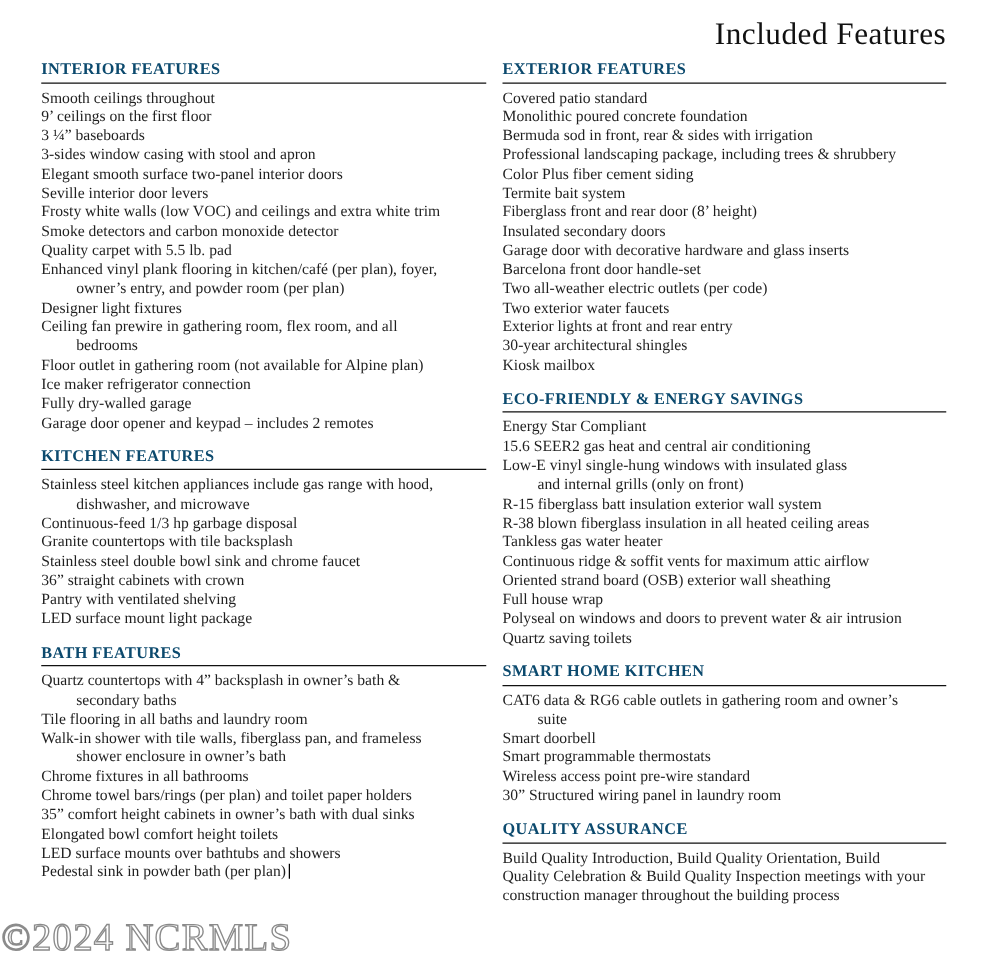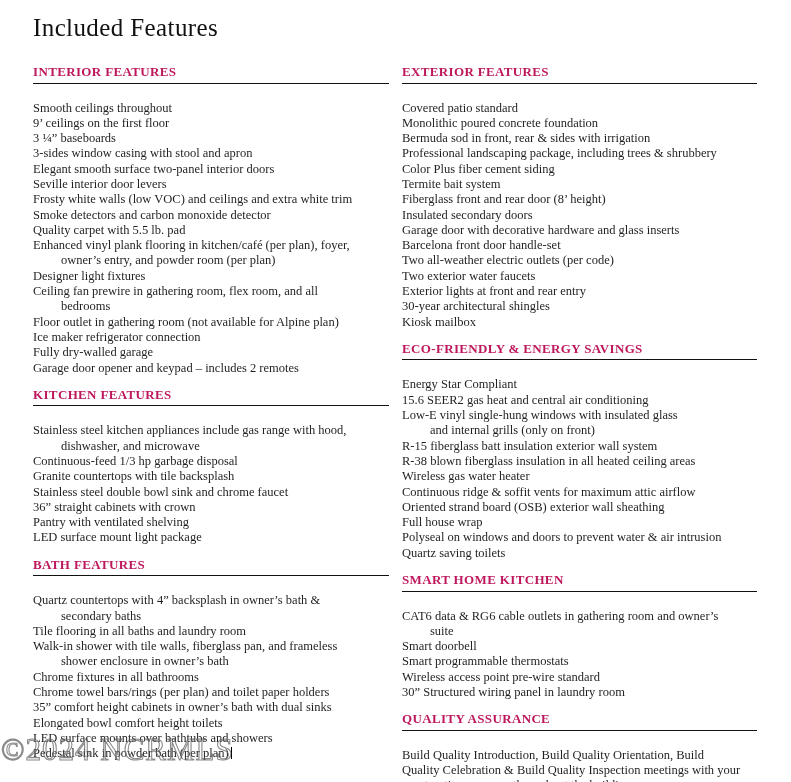--- a/index.html
+++ b/index.html
@@ -6,41 +6,41 @@
   html,body { width:791px; height:782px; }
   body {
     background:#ffffff;
     font-family:"Liberation Serif","DejaVu Serif",serif;
     color:#1f1f1f;
     position:relative;
     overflow:hidden;
   }
   .page { position:absolute; inset:0; padding:13px 34px 0 33px; }
   .doc-title {
-    text-align:left;
+    text-align:right;
     font-size:25px;
     line-height:30px;
     font-weight:400;
     letter-spacing:0.4px;
     color:#111;
-    margin-bottom:21px;
+    margin-bottom:4px;
   }
   .cols { display:flex; gap:13px; }
   .col-left  { flex:0 0 356px; width:356px; }
   .col-right { flex:1; min-width:0; }
   .sec + .sec { margin-top:11px; }
   .sec-h {
     font-size:13px;
     line-height:16.5px;
     font-weight:700;
     letter-spacing:0.35px;
-    color:#be185d;
+    color:#0c4a6e;
     padding-bottom:2px;
     border-bottom:1.5px solid #111;
-    margin-bottom:17px;
+    margin-bottom:4px;
   }
   .item {
     font-size:12.5px;
     line-height:15.3px;
     padding-left:28px;
     text-indent:-28px;
     white-space:pre-wrap;
   }
   .item.flush { padding-left:0; text-indent:0; }
   .caret {
@@ -151,21 +151,21 @@
       </section>
 
       <section class="sec">
         <h2 class="sec-h">ECO-FRIENDLY &amp; ENERGY SAVINGS</h2>
         <div class="item">Energy Star Compliant</div>
         <div class="item">15.6 SEER2 gas heat and central air conditioning</div>
         <div class="item">Low-E vinyl single-hung windows with insulated glass
 and internal grills (only on front)</div>
         <div class="item">R-15 fiberglass batt insulation exterior wall system</div>
         <div class="item">R-38 blown fiberglass insulation in all heated ceiling areas</div>
-        <div class="item">Wireless gas water heater</div>
+        <div class="item">Tankless gas water heater</div>
         <div class="item">Continuous ridge &amp; soffit vents for maximum attic airflow</div>
         <div class="item">Oriented strand board (OSB) exterior wall sheathing</div>
         <div class="item">Full house wrap</div>
         <div class="item">Polyseal on windows and doors to prevent water &amp; air intrusion</div>
         <div class="item">Quartz saving toilets</div>
       </section>
 
       <section class="sec">
         <h2 class="sec-h">SMART HOME KITCHEN</h2>
         <div class="item">CAT6 data &amp; RG6 cable outlets in gathering room and owner’s

